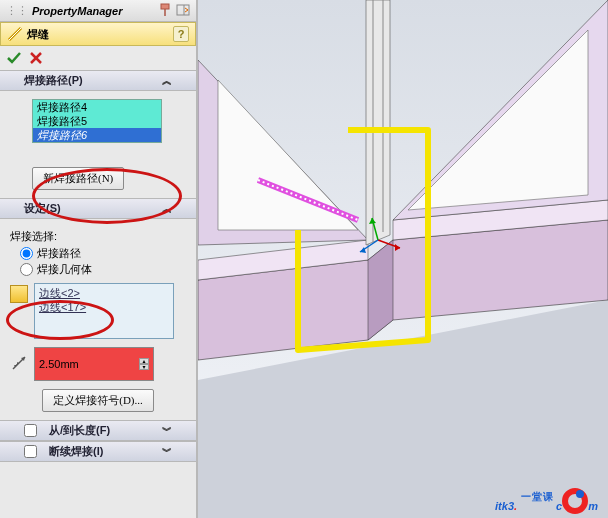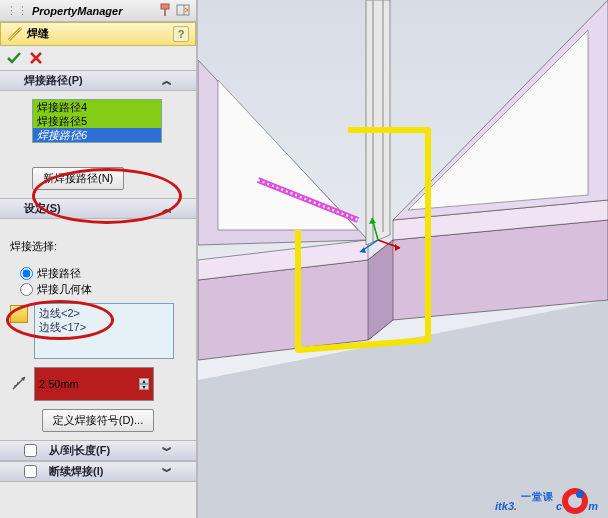--- a/index.html
+++ b/index.html
@@ -4,46 +4,46 @@
 <style>
 * { box-sizing: border-box; margin: 0; padding: 0; font-family: "Microsoft YaHei", sans-serif; font-size: 11px; }
 body { width: 608px; height: 518px; background: #fff; overflow: hidden; position: relative; }
 .container { display: flex; width: 100%; height: 100%; }
 .panel { width: 198px; background: #e9e9e9; border-right: 2px solid #b8b8b8; display: flex; flex-direction: column; }
 .titlebar { display: flex; align-items: center; background: linear-gradient(#f2f2f2,#dcdcdc); border-bottom: 1px solid #b8b8b8; padding: 3px 6px; height: 22px; }
 .titlebar .drag { color:#888; margin-right:4px; }
 .titlebar .t { font-weight: bold; font-style: italic; }
 .titlebar .sp { flex: 1; }
 .tb-ico { margin-left: 4px; }
-.feature-head { display: flex; align-items: flex-start; background: linear-gradient(#fff4c8,#f7e07c); border: 1px solid #c8b85a; padding: 3px 6px; height: 24px; }
+.feature-head { display: flex; align-items: center; background: linear-gradient(#fff4c8,#f7e07c); border: 1px solid #c8b85a; padding: 3px 6px; height: 24px; }
 .feature-head .ico { width: 16px; height: 16px; margin-right: 4px; }
 .feature-head .t { font-weight: bold; }
 .feature-head .sp { flex:1; }
 .help { width:16px; height:16px; background:#f5f0d0; border:1px solid #c4b760; color:#8a7a18; font-weight:bold; display:flex; align-items:center; justify-content:center; border-radius:2px; }
 .okc { display:flex; align-items:center; padding:4px 6px; gap:6px; background:#eaeaea; }
 .ok svg{display:block}
 .section { border-top: 1px solid #b8b8b8; }
 .sec-head { display:flex; align-items:center; background: linear-gradient(#eaeaf2,#cfd3e0); border-bottom: 1px solid #b8b8b8; padding: 3px 24px; height: 20px; font-weight:bold; color:#223; }
 .sec-head .sp{flex:1}
 .chev { font-size:10px; color:#444; }
 .sec-body { padding: 8px 10px; background:#e9e9e9; }
 .pathlist { margin-left: 22px; }
-.list { width: 130px; background:#84cc16; border:1px solid #7a9; }
+.list { width: 130px; background:#5eead4; border:1px solid #7a9; }
 .list div { padding: 0 4px; line-height: 14px; }
 .list .sel { background:#2f6fd3; color:#fff;font-style:italic; }
-.btn { background: linear-gradient(#fbfbfb,#e3e3e3); border:1px solid #8a8a8a; padding: 3px 10px; border-radius:2px; cursor:pointer; }
-.lbl { margin: 12px 0; }
+.btn { background: linear-gradient(#fbfbfb,#e3e3e3); border:1px solid #8a8a8a; padding: 3px 10px; border-radius:2px; cursor:pointer;font-family:Liberation Serif, serif; }
+.lbl { margin: 2px 0; }
 .radio-row { display:flex; align-items:center; gap:4px; margin: 1px 0 1px 10px; }
 .selbox { display:flex; align-items:flex-start; gap:6px; margin: 6px 0 8px 0; }
 .cube { width:18px; height:18px; background:linear-gradient(#ffe68a,#f0c030); border:1px solid #b89020; margin-top:2px; }
 .edges { width: 140px; height: 56px; background:#e6f0f7; border:1px solid #7aa0ba; padding:2px 4px; }
-.edges div { line-height: 14px; color:#335; }
+.edges div { line-height: 14px; color:#335;text-decoration:underline; }
 .sizebox { display:flex; align-items:center; gap:6px; margin-bottom:8px; }
 .arrow-ico { width:18px; text-align:center; }
-.sizein { width:120px; background:#b91c1c; border:1px solid #888; padding:10px 4px; display:flex; align-items:center; }
+.sizein { width:120px; background:#ef4444; border:1px solid #888; padding:10px 4px; display:flex; align-items:center; }
 .sizein .sp{flex:1}
 .spin { display:flex; flex-direction:column; margin-left:4px;}
 .spin div{width:10px;height:6px;background:#ddd;border:1px solid #999;font-size:6px;line-height:4px;text-align:center;}
 .viewport { flex:1; position:relative; background: linear-gradient(#d8dde5,#f4f6fa); }
 .viewport svg { position:absolute; inset:0; }
 .annot { position:absolute; border:3px solid #cc1414; border-radius:50%; pointer-events:none; }
 .watermark { position:absolute; right:10px; bottom:6px; font-weight:900; font-style:italic; font-size:38px; color:#1a5fd1; display:flex; align-items:flex-end; }
 .watermark .red{color:#e22}
 .watermark .sub{font-size:10px; color:#1a5fd1; margin:0 2px 8px 4px; font-style:normal; letter-spacing:1px;}
 .wm-o { display:inline-block; width:26px; height:26px; border:6px solid #e22; border-radius:50%; position:relative; top:2px; }

